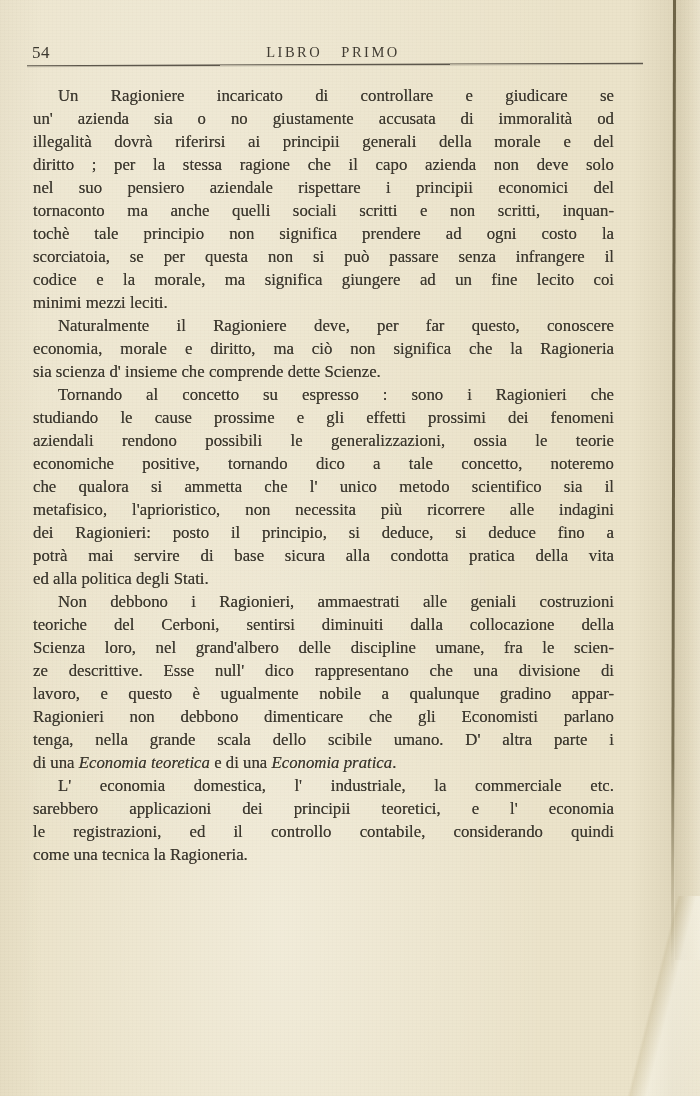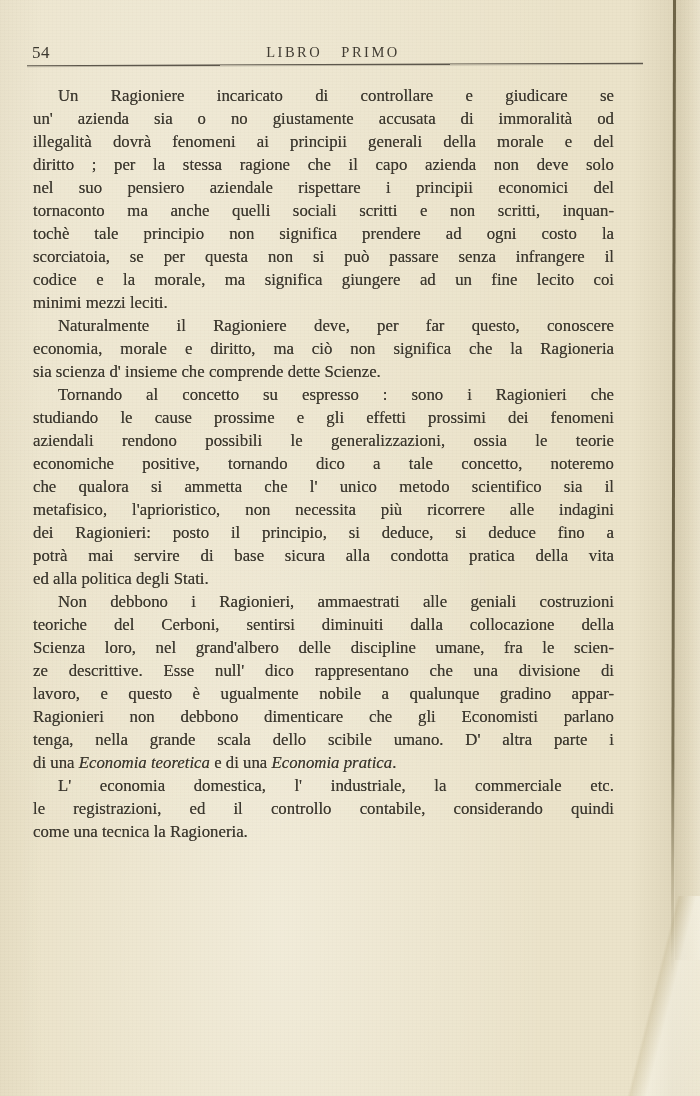--- a/index.html
+++ b/index.html
@@ -106,21 +106,21 @@
 <div class="page-number">54</div>
 
 <div class="running-head">LIBRO PRIMO</div>
 
 <div class="head-rule"></div>
 
 <div class="text-block">
     <div>
       <div class="line first"><span>Un Ragioniere incaricato di controllare e giudicare se</span></div>
       <div class="line"><span>un' azienda sia o no giustamente accusata di immoralità od</span></div>
-      <div class="line"><span>illegalità dovrà fenomeni ai principii generali della morale e del</span></div>
+      <div class="line"><span>illegalità dovrà riferirsi ai principii generali della morale e del</span></div>
       <div class="line"><span>diritto ; per la stessa ragione che il capo azienda non deve solo</span></div>
       <div class="line"><span>nel suo pensiero aziendale rispettare i principii economici del</span></div>
       <div class="line"><span>tornaconto ma anche quelli sociali scritti e non scritti, inquan-</span></div>
       <div class="line"><span>tochè tale principio non significa prendere ad ogni costo la</span></div>
       <div class="line"><span>scorciatoia, se per questa non si può passare senza infrangere il</span></div>
       <div class="line"><span>codice e la morale, ma significa giungere ad un fine lecito coi</span></div>
       <div class="line last"><span>minimi mezzi leciti.</span></div>
     </div>
     <div>
       <div class="line first"><span>Naturalmente il Ragioniere deve, per far questo, conoscere</span></div>
@@ -143,20 +143,21 @@
       <div class="line"><span>teoriche del Cerboni, sentirsi diminuiti dalla collocazione della</span></div>
       <div class="line"><span>Scienza loro, nel grand'albero delle discipline umane, fra le scien-</span></div>
       <div class="line"><span>ze descrittive. Esse null' dico rappresentano che una divisione di</span></div>
       <div class="line"><span>lavoro, e questo è ugualmente nobile a qualunque gradino appar-</span></div>
       <div class="line"><span>Ragionieri non debbono dimenticare che gli Economisti parlano</span></div>
       <div class="line"><span>tenga, nella grande scala dello scibile umano. D' altra parte i</span></div>
       <div class="line last"><span>di una </span><span class="em">Economia teoretica</span><span> e di una </span><span class="em">Economia pratica</span><span>.</span></div>
     </div>
     <div>
       <div class="line first"><span>L' economia domestica, l' industriale, la commerciale etc.</span></div>
+      <div class="line"><span>sarebbero applicazioni dei principii teoretici, e l' economia</span></div>
       <div class="line"><span>le registrazioni, ed il controllo contabile, considerando quindi</span></div>
       <div class="line last"><span>come una tecnica la Ragioneria.</span></div>
     </div>
   </div>
 
 <div class="edge-shade"></div>
 
 <div class="page-edge-line"></div>
 
 <div class="corner-curl"></div>

